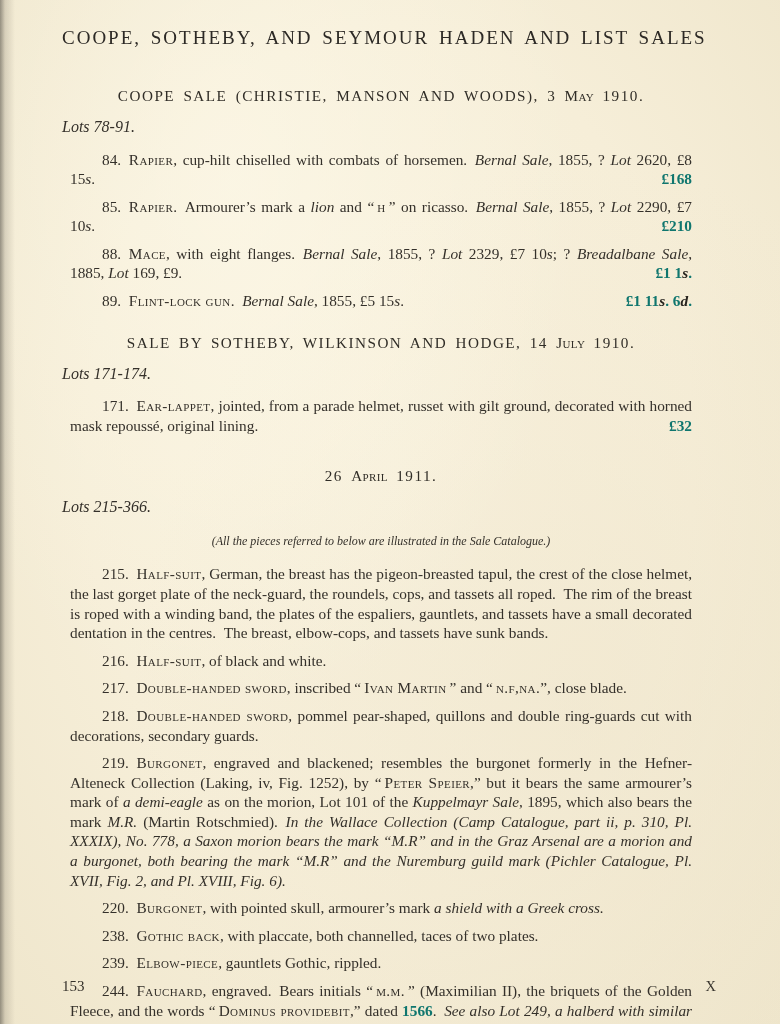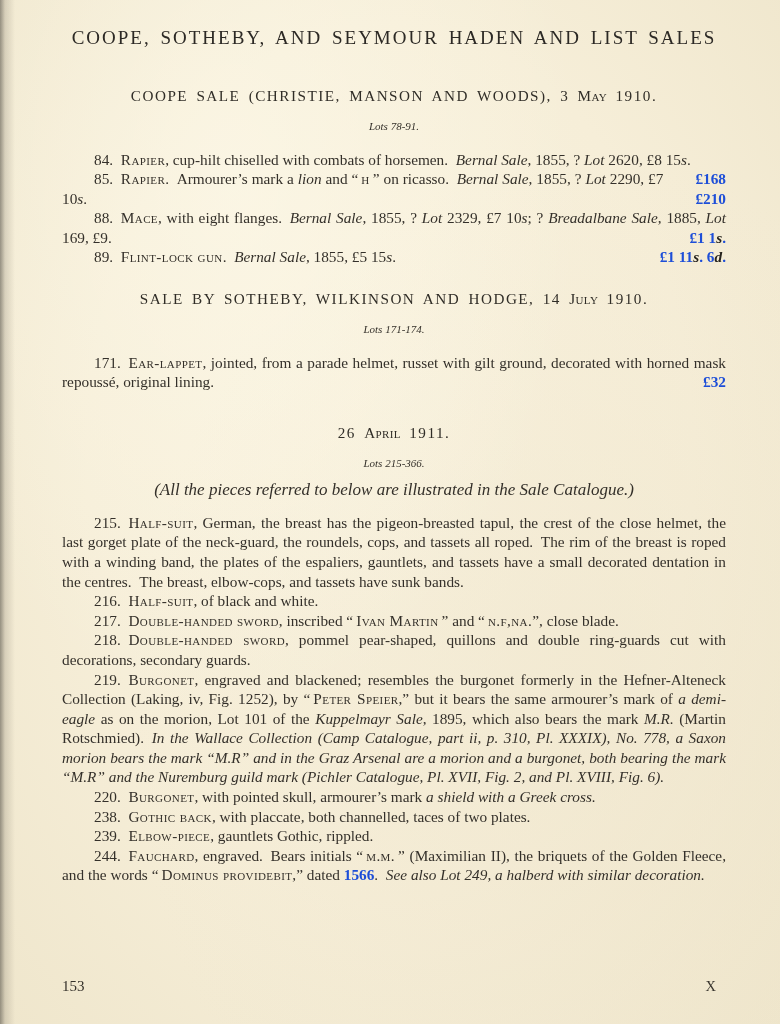--- a/index.html
+++ b/index.html
@@ -5,48 +5,48 @@
   html,body{margin:0;padding:0;}
   body{
     width:780px;height:1024px;overflow:hidden;position:relative;
     font-family:"Liberation Serif","DejaVu Serif",serif;
     color:#34302a;
     background:
       radial-gradient(ellipse at 30% 18%, rgba(255,252,238,.5) 0%, rgba(255,252,238,0) 45%),
       radial-gradient(ellipse at 75% 70%, rgba(236,226,200,.45) 0%, rgba(236,226,200,0) 55%),
       radial-gradient(ellipse at 50% 45%, #f9f2de 0%, #f6eed8 55%, #efe6cc 100%);
   }
-  .page{position:absolute;inset:0;padding:0 54px 0 62px;box-sizing:border-box;}
+  .page{position:absolute;inset:0;padding:0 80px 0 62px;box-sizing:border-box;}
   .page::before{ 
     content:"";position:absolute;left:0;top:0;bottom:0;width:16px;pointer-events:none;
     background:linear-gradient(90deg, rgba(86,82,73,.6) 0px, rgba(140,133,118,.28) 5px, rgba(140,133,118,0) 15px);
   }
   .title{
     margin:27px 0 0;text-align:center;font-weight:normal;
     font-size:19px;letter-spacing:2px;word-spacing:3px;white-space:nowrap;color:#2c2925;
   }
   .sale-section{margin-top:36px;}
   .sale-section:nth-of-type(2){margin-top:21px;}
   .sale-section:nth-of-type(3){margin-top:30px;}
   .heading{
     text-align:center;font-size:15.2px;letter-spacing:1.5px;word-spacing:3px;
     line-height:22px;white-space:nowrap;color:#302d27;
   }
   .heading + .heading{margin-top:2px;letter-spacing:1.8px;}
-  .lots{margin-top:10px;text-align:center;font-style:italic;font-size:11px;line-height:19.5px;}
-  .note{margin-top:7px;text-align:center;font-style:italic;font-size:17px;line-height:19.5px;}
+  .lots{margin-top:10px;font-style:italic;font-size:16px;line-height:19.5px;}
+  .note{margin-top:15px;text-align:center;font-style:italic;font-size:12px;line-height:19.5px;}
   .entries{margin-top:13px;}
   .entry{
-    margin:0;font-size:15.3px;line-height:19.6px;text-align:justify;
+    margin:8px;font-size:15.3px;line-height:19.6px;text-align:justify;
     text-indent:32px;color:#34302a;
   }
   .seg-n{}
   .seg-sc{font-variant:small-caps;letter-spacing:.4px;text-align:center;}
   .seg-i{font-style:italic;}
-  .seg-b{font-weight:bold;color:#1d4ed8;}
+  .seg-b{font-weight:bold;color:#0f766e;}
   .seg-bi{font-weight:bold;font-style:italic;color:#26231e;}
   .price{float:right;font-weight:bold;color:#26231e;}
   .footer{
     position:absolute;left:62px;right:50px;bottom:28px;
     text-align:left;font-size:15px;line-height:19px;
   }
   .sig{position:absolute;right:14px;top:0;font-size:14.5px;color:#3a362f;}
 </style>
 </head>
 <body>

